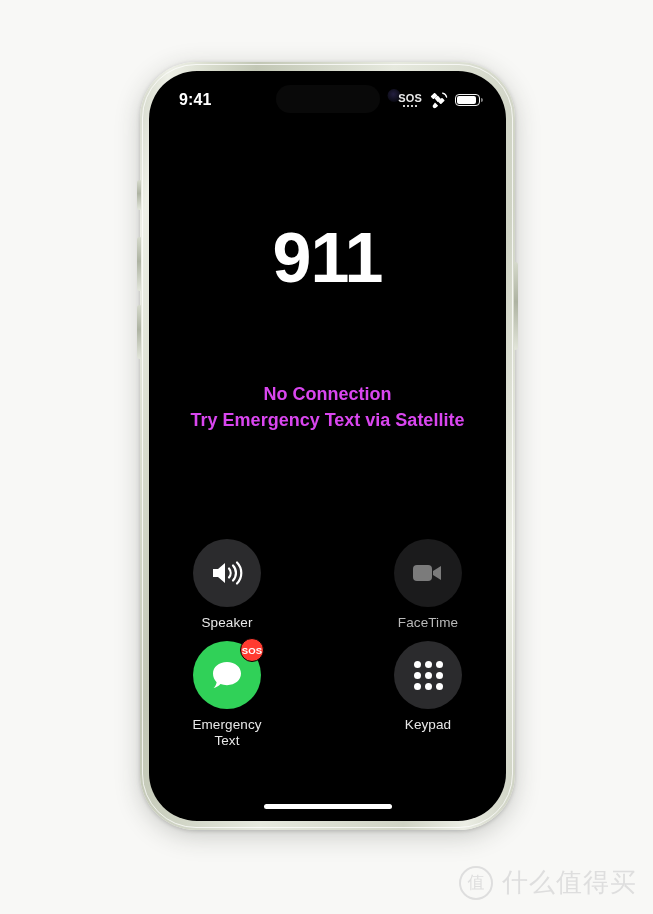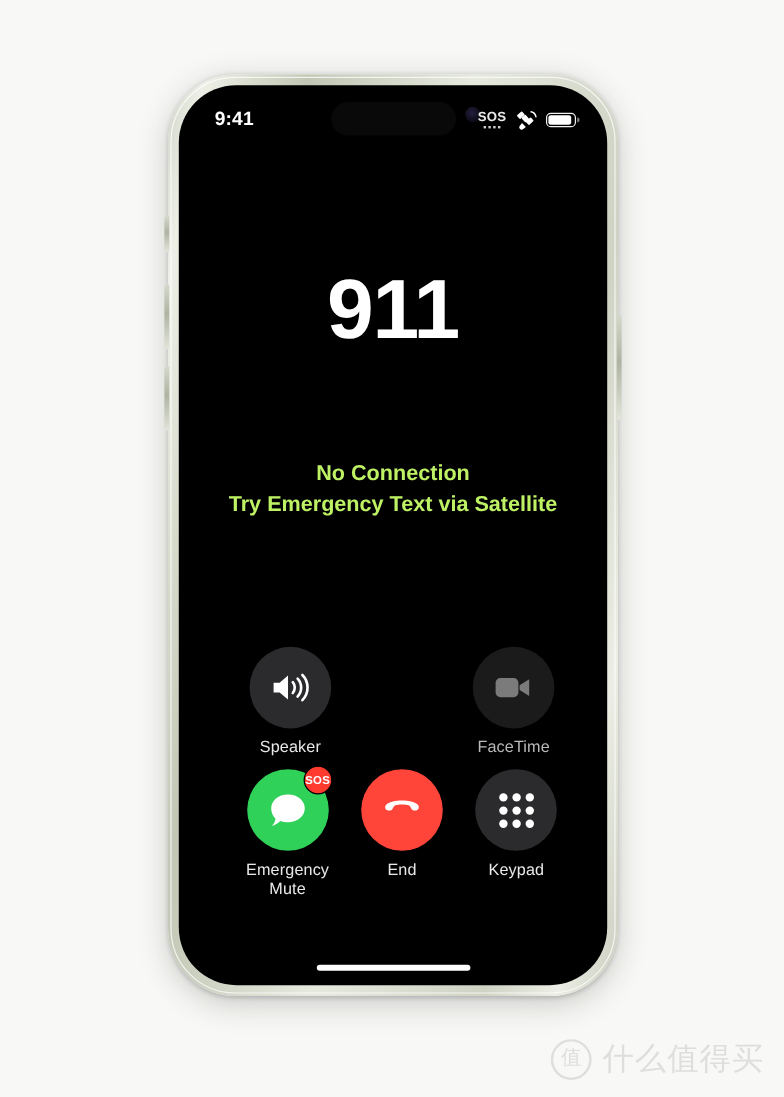--- a/index.html
+++ b/index.html
@@ -195,39 +195,39 @@
     line-height: 1;
     margin-top: 32px;
   }
 
   
   #call-status {
     position: absolute;
     top: 310px;
     left: 0; right: 0;
     text-align: center;
-    color: #bef264;
+    color: #d946ef;
   }
   #status-line1 {
     display: block;
     font-size: 18px;
     font-weight: bold;
     line-height: 26px;
   }
   #status-line2 {
     display: block;
     font-size: 18px;
     font-weight: bold;
     line-height: 26px;
   }
 
   
   #call-controls {
     position: absolute;
-    left: 15px; right: 0;
+    left: 0; right: 0;
     bottom: 72px;
     display: flex;
     flex-direction: column;
     gap: 10px;
     padding: 0 28px;
     box-sizing: border-box;
   }
   .control-row {
     display: flex;
     justify-content: space-between;
@@ -427,35 +427,24 @@
               <path d="M17 3 C25.3 3 31 8.2 31 14.6 C31 21 25.3 26.2 17 26.2
                        C14.6 26.2 12.4 25.8 10.5 25.1
                        C8.6 27.2 6.1 28.6 3.6 29.1
                        C5.4 27.3 6.4 25.2 6.6 23.2
                        C4.3 21.0 3 18.0 3 14.6 C3 8.2 8.7 3 17 3 Z" fill="#ffffff"></path>
             </svg>
             <div id="sos-badge">SOS</div>
           </div>
           <div class="control-label">
             <span>Emergency</span><br>
-            <span>Mute</span>
-          </div>
-        </div>
-
-        <div class="control-cell">
-          <div class="control-circle red">
-            <svg width="34" height="20" viewBox="0 0 34 20">
-              <path d="M4 5.5 C9 1 25 1 30 5.5 C31.6 7 31.2 9.6 29.4 10.2
-                       C27 11 25.3 10.2 24.6 8.6 C24.1 7.4 23.6 6.5 22.6 6.1
-                       C20.0 5.2 14.0 5.2 11.4 6.1 C10.4 6.5 9.9 7.4 9.4 8.6
-                       C8.7 10.2 7.0 11 4.6 10.2 C2.8 9.6 2.4 7 4 5.5 Z" fill="#ffffff"></path>
-            </svg>
-          </div>
-          <div class="control-label">End</div>
-        </div>
+            <span>Text</span>
+          </div>
+        </div>
+
 
         <div class="control-cell">
           <div class="control-circle">
             <div id="keypad-dots">
               <i></i>
                 <i></i>
                 <i></i>
               <i></i>
                 <i></i>
                 <i></i>

